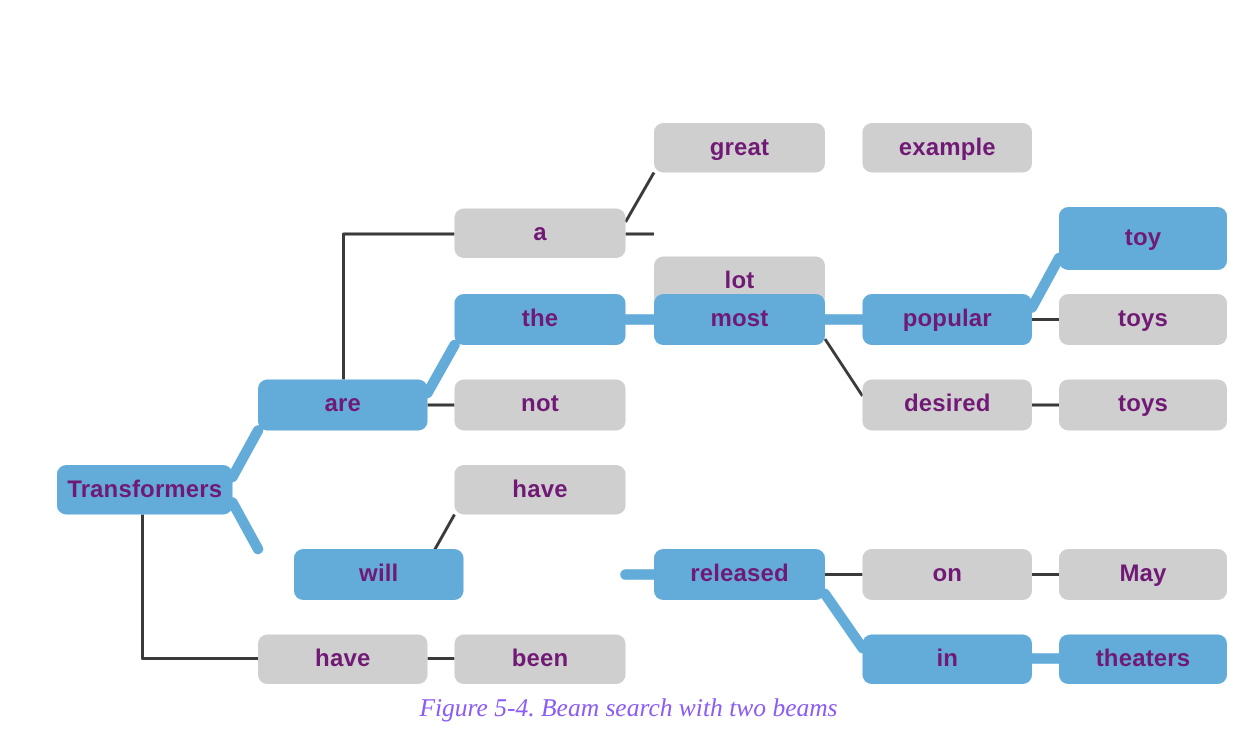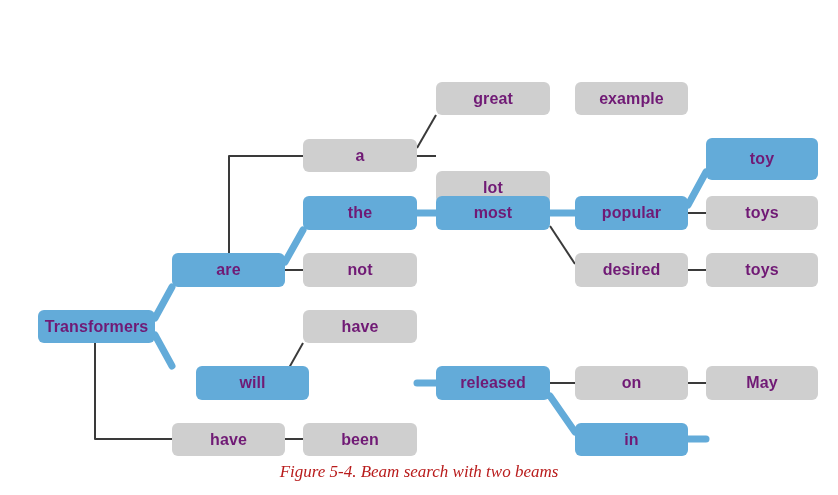--- a/index.html
+++ b/index.html
@@ -46,21 +46,21 @@
   .node.blue  { background: #63abd9; }
   .caption {
     position: absolute;
     left: 0;
     top: 462px;
     width: 838px;
     text-align: center;
     font-family: "Liberation Serif", serif;
     font-style: italic;
     font-size: 17px;
-    color: #b91c1c;
+    color: #8b5cf6;
   }
 </style>
 </head>
 <body>
 
 <div id="page">
 
   <svg id="edge-layer" viewBox="0 0 838 495" xmlns="http://www.w3.org/2000/svg">
       <polyline points="155,318 172,287" fill="none" stroke="#63abd9" stroke-width="7" stroke-linecap="round" stroke-linejoin="round"></polyline>
       <polyline points="155,335 172,366" fill="none" stroke="#63abd9" stroke-width="7" stroke-linecap="round" stroke-linejoin="round"></polyline>
@@ -102,17 +102,18 @@
       <div class="node blue" style="left: 436px; top: 366px; width: 114px; height: 34px;">released</div>
       <div class="node gray" style="left: 575px; top: 82px; width: 113px; height: 33px;">example</div>
       <div class="node blue" style="left: 575px; top: 196px; width: 113px; height: 34px;">popular</div>
       <div class="node gray" style="left: 575px; top: 253px; width: 113px; height: 34px;">desired</div>
       <div class="node gray" style="left: 575px; top: 366px; width: 113px; height: 34px;">on</div>
       <div class="node blue" style="left: 575px; top: 423px; width: 113px; height: 33px;">in</div>
       <div class="node blue" style="left: 706px; top: 138px; width: 112px; height: 42px;">toy</div>
       <div class="node gray" style="left: 706px; top: 196px; width: 112px; height: 34px;">toys</div>
       <div class="node gray" style="left: 706px; top: 253px; width: 112px; height: 34px;">toys</div>
       <div class="node gray" style="left: 706px; top: 366px; width: 112px; height: 34px;">May</div>
+      <div class="node blue" style="left: 706px; top: 423px; width: 112px; height: 33px;">theaters</div>
     </div>
 
   <div class="caption">Figure 5-4. Beam search with two beams</div>
 
 </div>
 
 </body></html>

